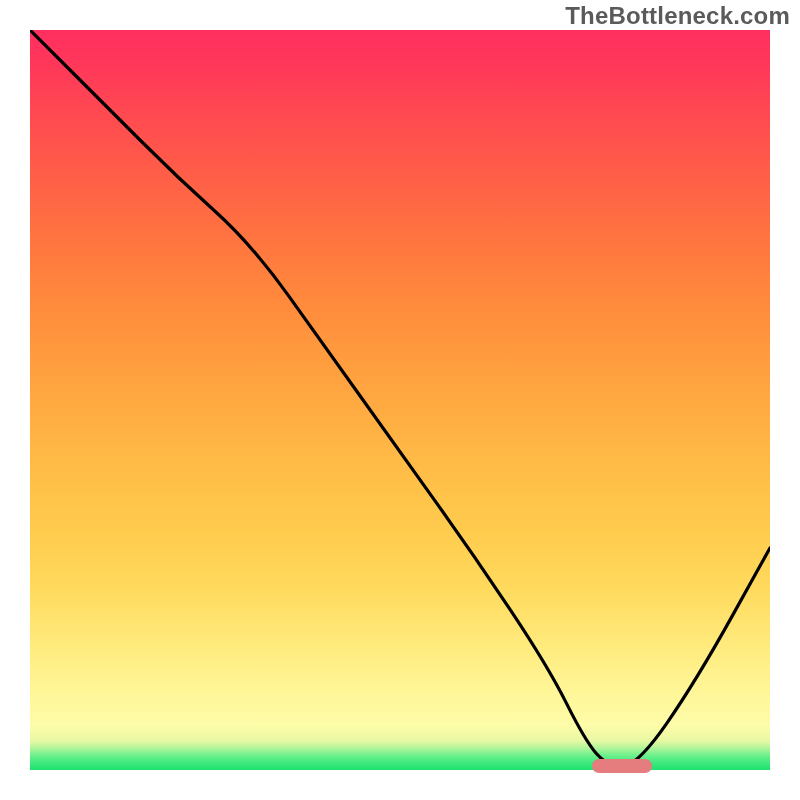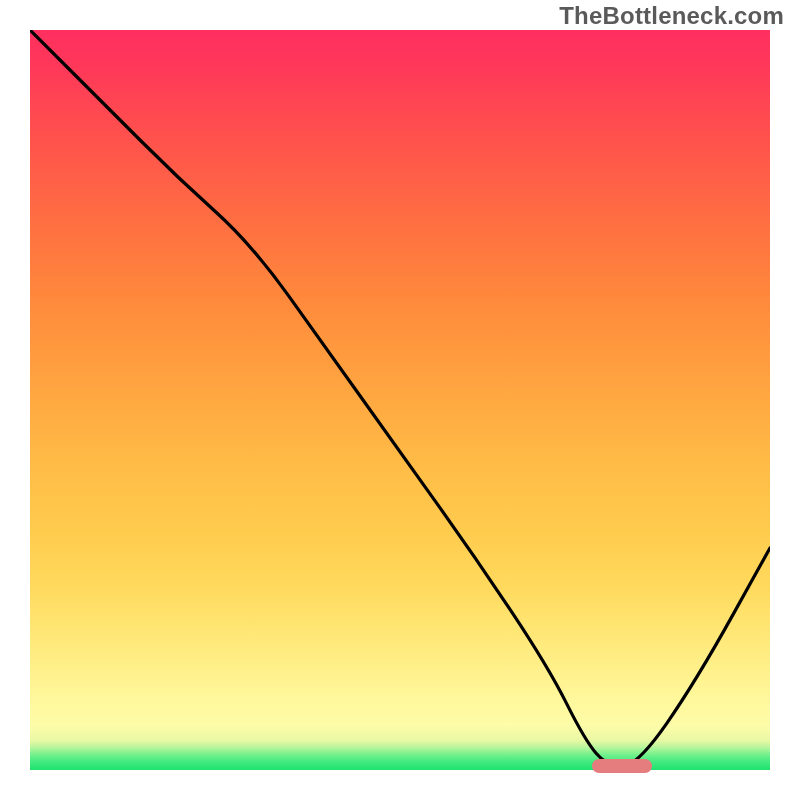--- a/index.html
+++ b/index.html
@@ -5,21 +5,21 @@
   * { margin: 0; padding: 0; box-sizing: border-box; }
   html, body { width: 800px; height: 800px; overflow: hidden; background: #fff; }
   .chart-wrap {
     position: relative;
     width: 800px;
     height: 800px;
   }
   .watermark {
     position: absolute;
     top: 2px;
-    right: 16px;
+    right: 10px;
     font-family: Arial, Helvetica, sans-serif;
     font-size: 24px;
     font-weight: 600;
     color: #5a5a5a;
     letter-spacing: 0.2px;
     z-index: 3;
     margin-left: 27px;
   }
   .plot-area {
     position: absolute;

